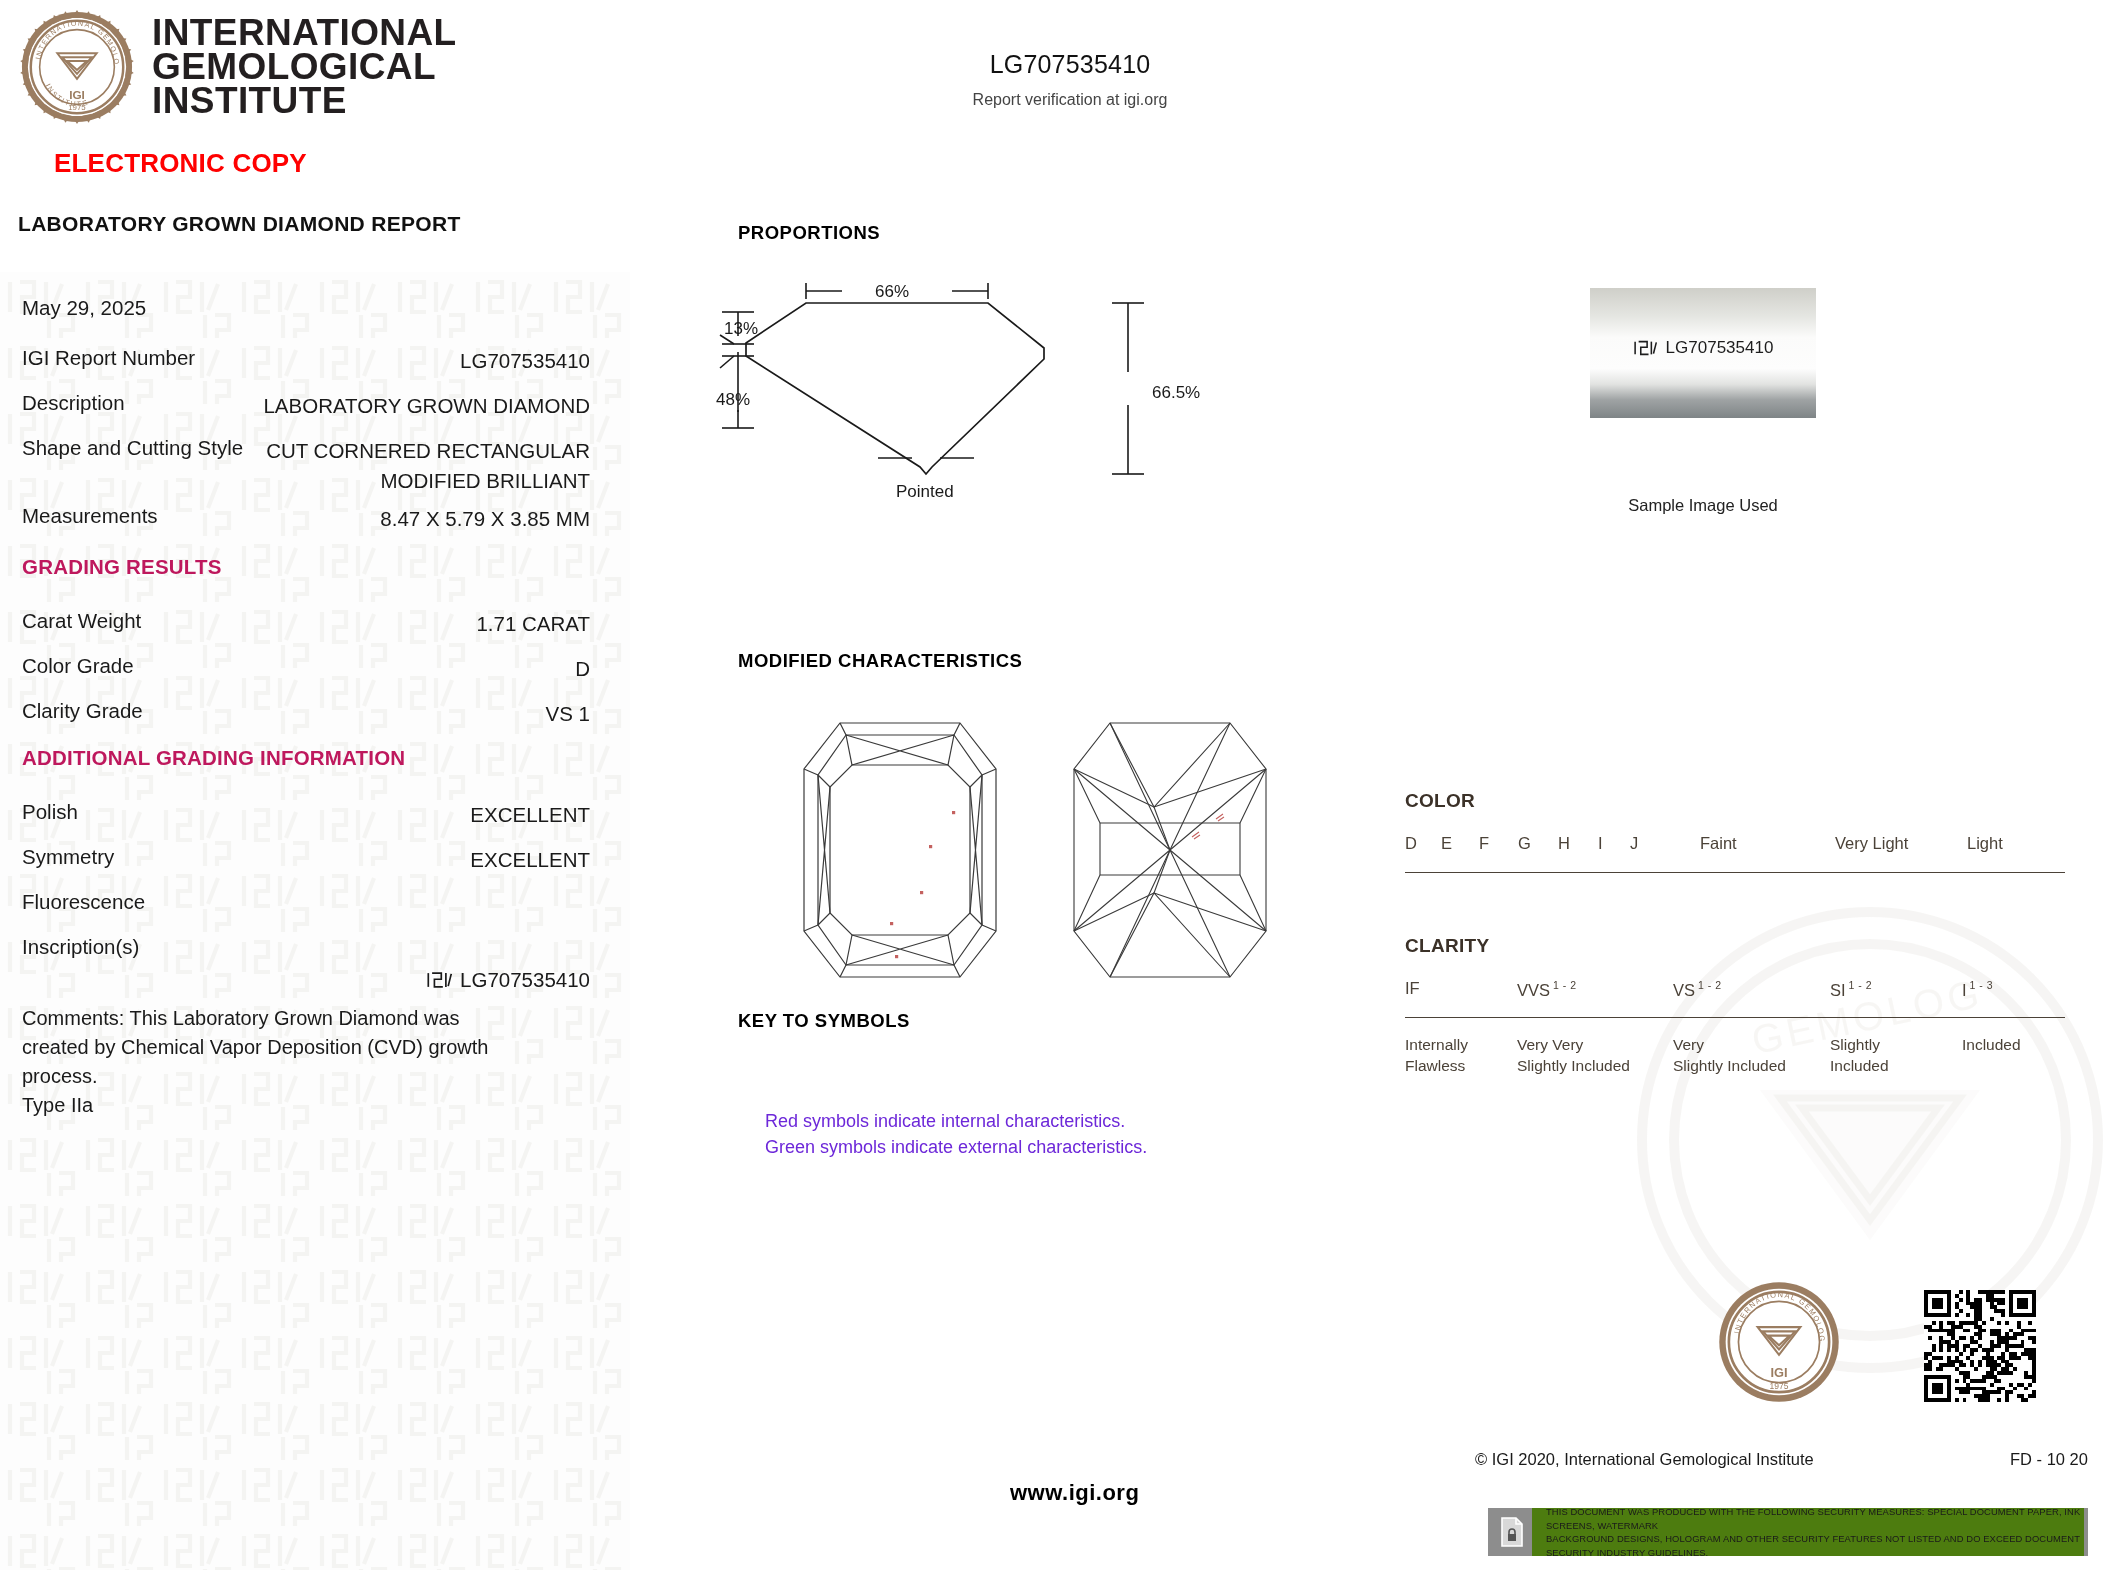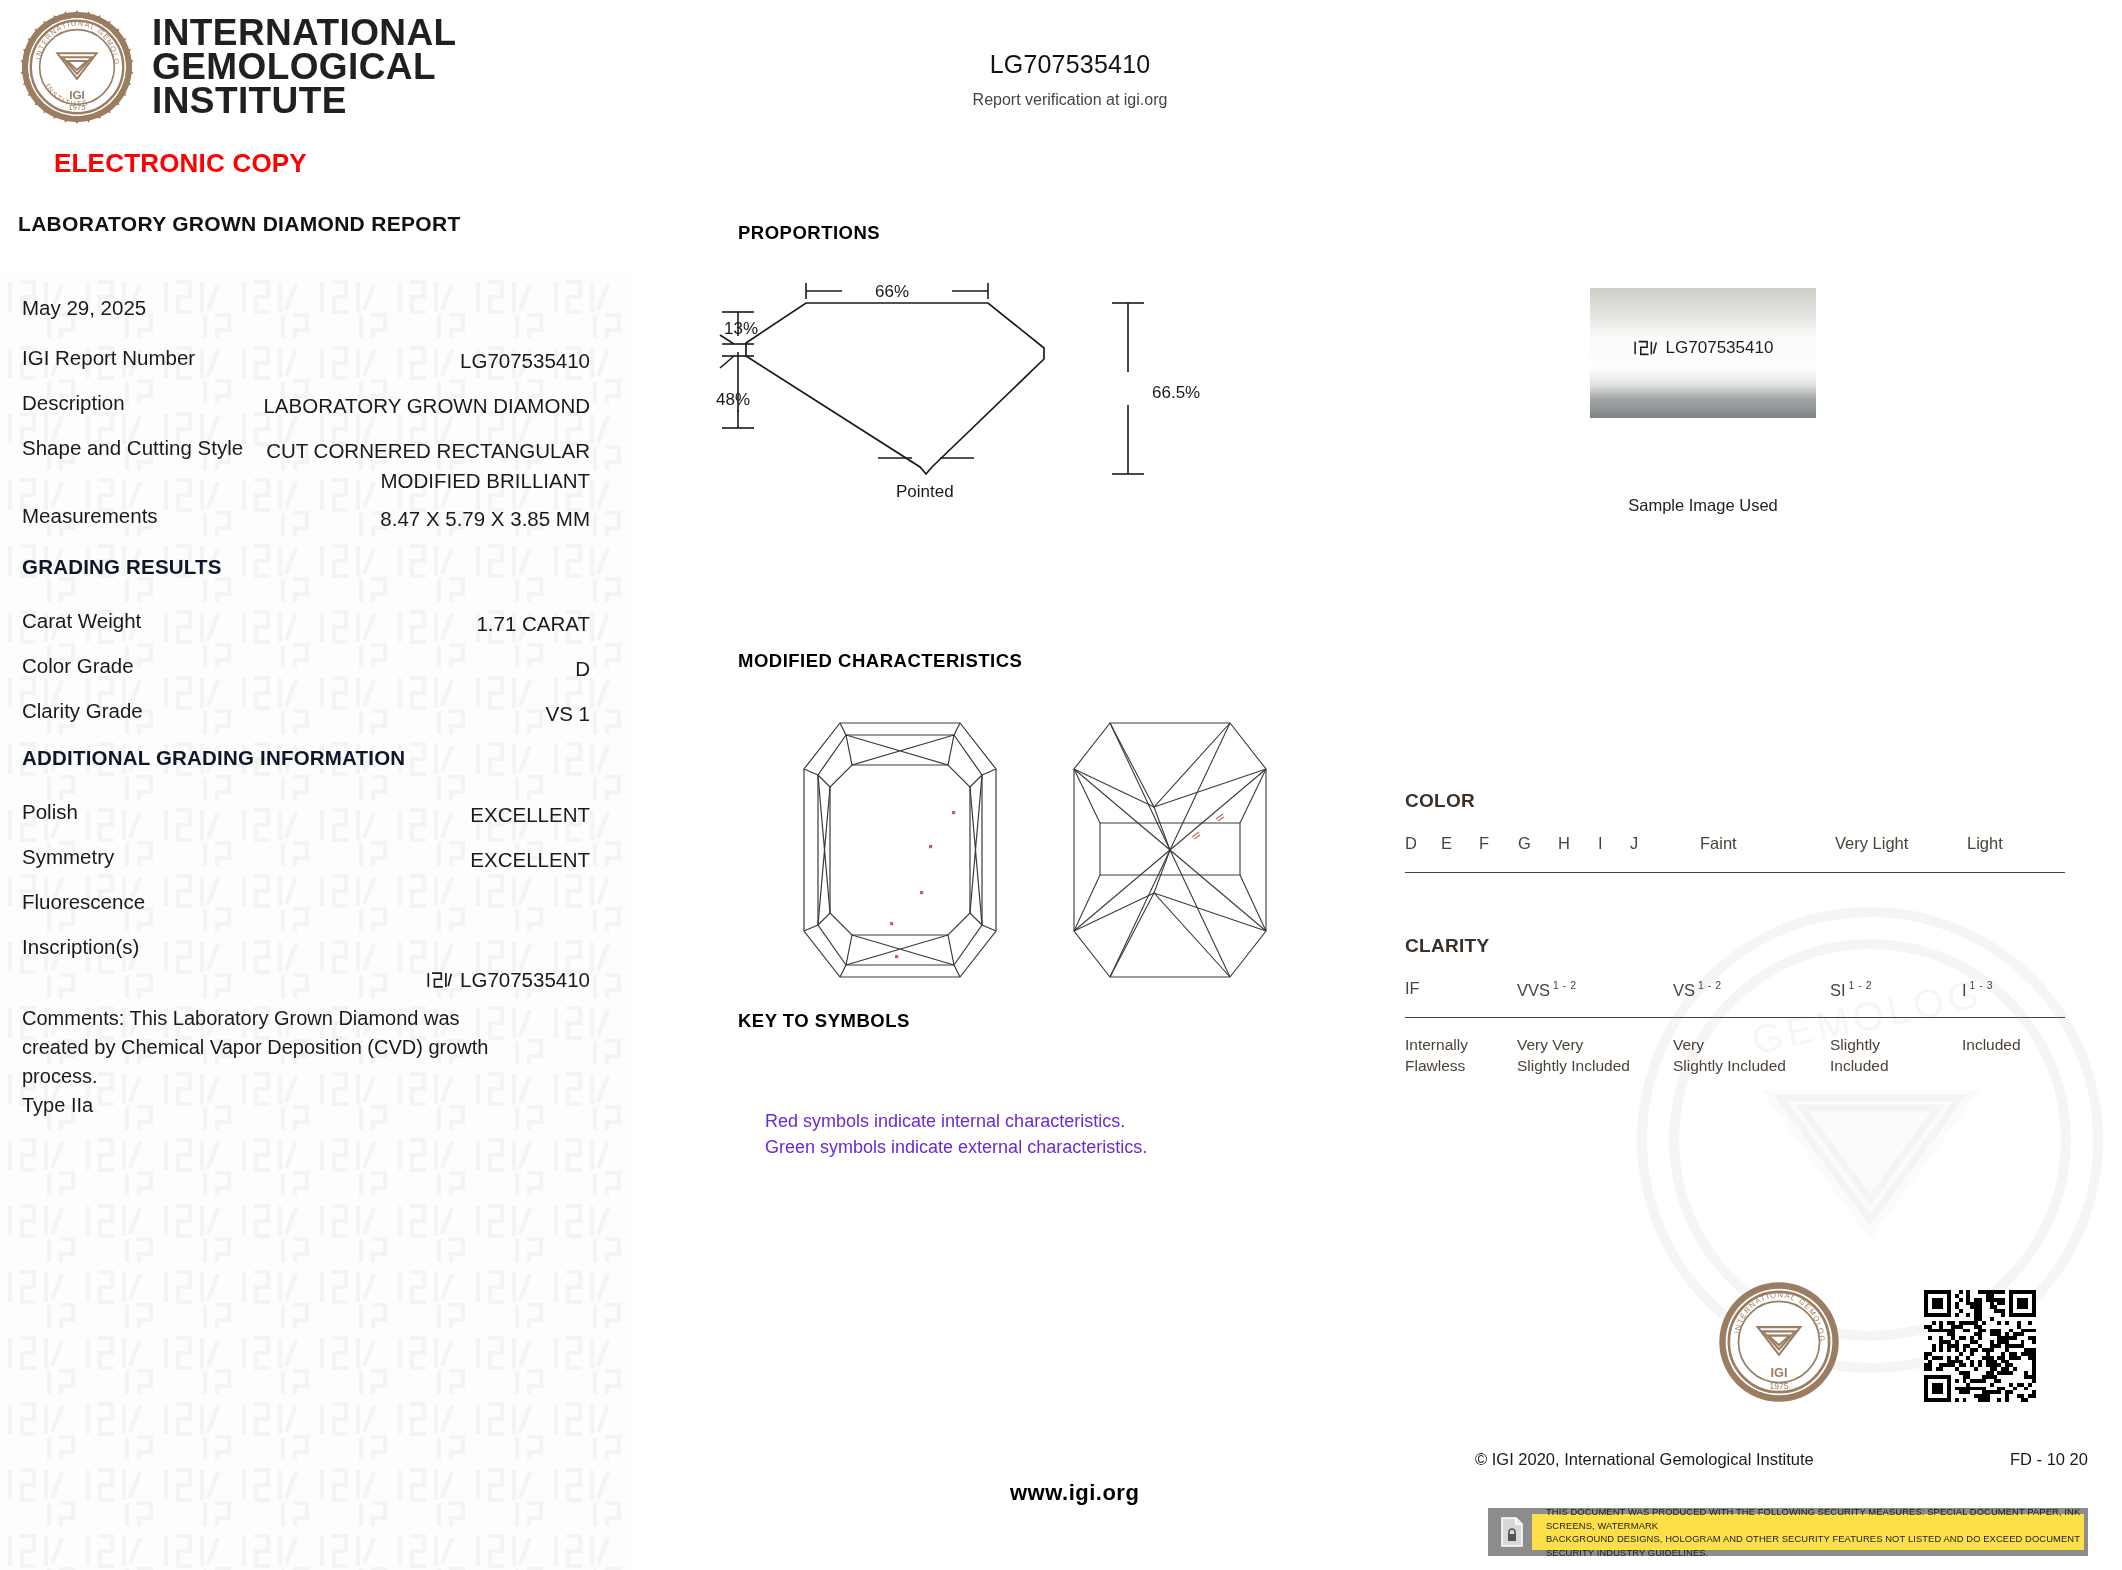--- a/index.html
+++ b/index.html
@@ -108,21 +108,21 @@
     display: block;
     text-align: right;
     white-space: pre-line;
     line-height: 30px;
   }
   .section-head {
     font-weight: bold;
     font-size: 20.5px;
     padding: 0 22px;
     letter-spacing: 0.2px;
-    color: #0f172a;
+    color: #be185d;
   }
   #date-line {
     padding: 0 22px;
     font-size: 20.5px;
     color: #1a1a1a;
   }
   .insc-val {
     display: inline-flex;
     align-items: center;
     gap: 8px;
@@ -303,22 +303,22 @@
     padding: 0 4px;
     box-sizing: border-box;
   }
   #security-bar .lockbox {
     width: 40px; height: 40px;
     display: flex; align-items: center; justify-content: center;
     flex: 0 0 auto;
   }
   #security-bar .textbox {
     flex: 1 1 auto;
-    background: #fde047;
-    height: 36px;
+    background: #4d7c0f;
+    height: 48px;
     display: flex;
     align-items: center;
     padding-left: 14px;
     box-sizing: border-box;
   }
   #security-bar .textbox span {
     font-size: 9.4px;
     line-height: 13.5px;
     color: #1a1a1a;
     white-space: pre-line;

